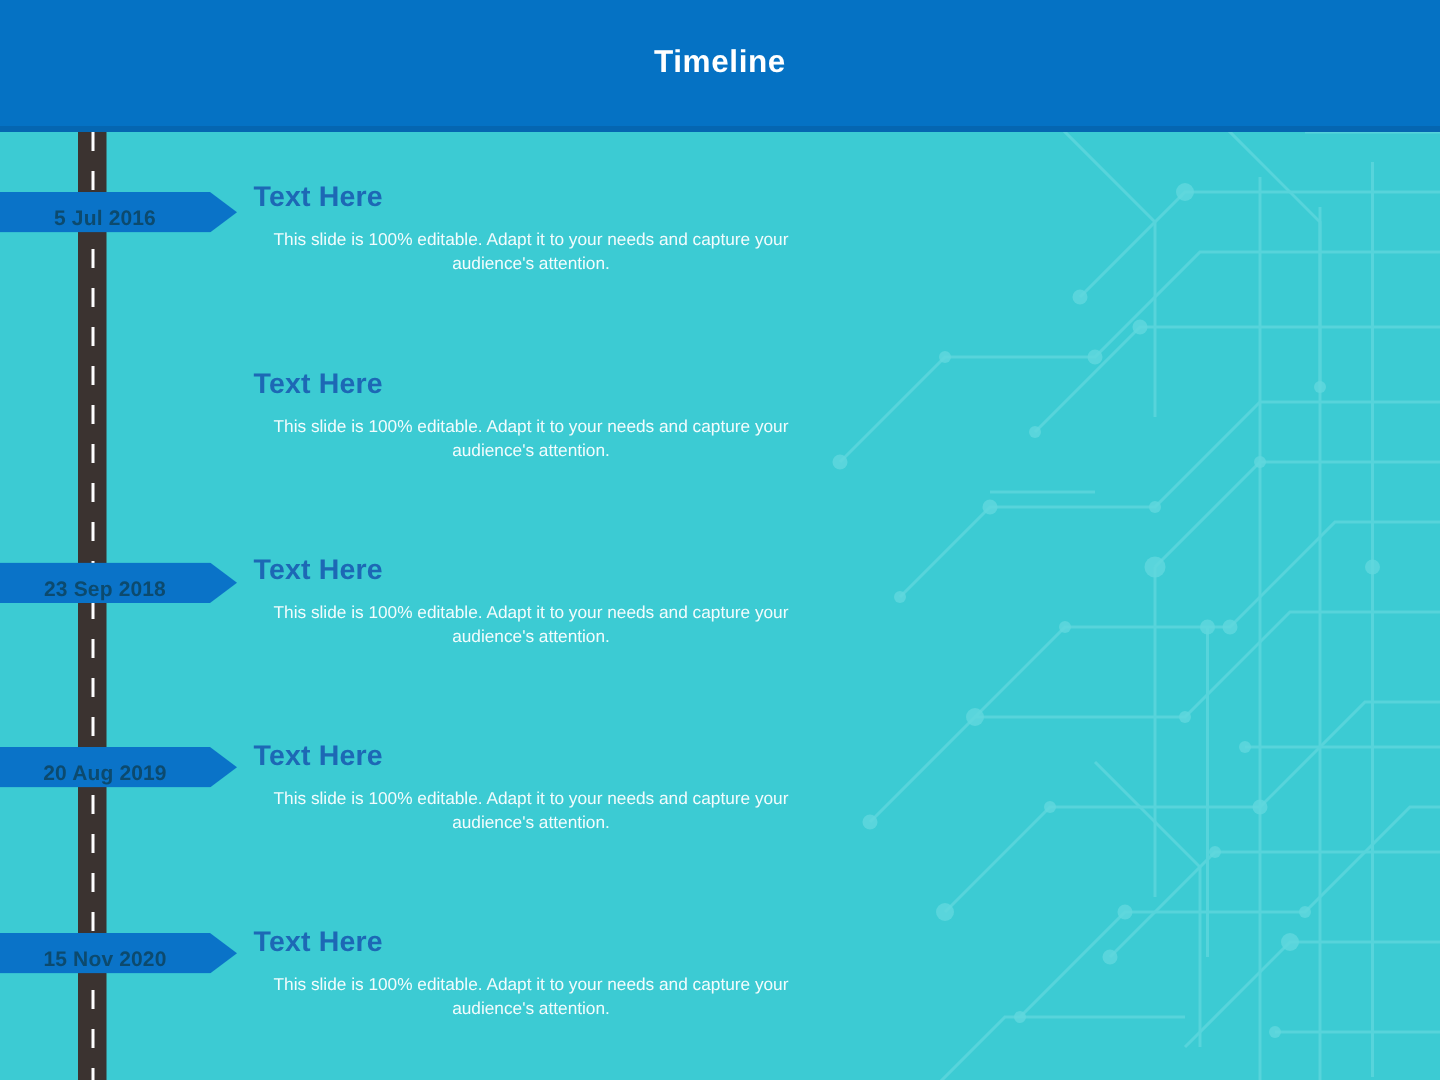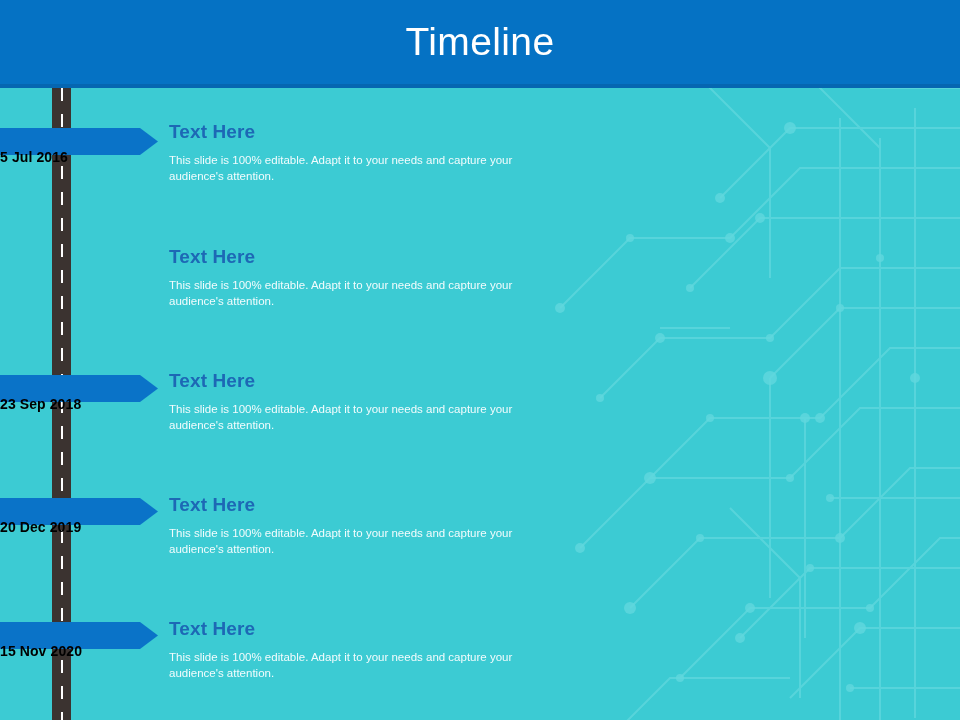--- a/index.html
+++ b/index.html
@@ -31,22 +31,22 @@
     border-bottom: 4px solid #0566b1;
   }
   .header-title {
     position: absolute;
     left: 0;
     top: 0;
     width: 960px;
     line-height: 84px;
     text-align: center;
     color: #ffffff;
-    font-size: 39px;
-    font-weight: normal;
+    font-size: 21px;
+    font-weight: bold;
     letter-spacing: 0.4px;
   }
 
   
   .body-area {
     position: absolute;
     left: 0;
     top: 88px;
     width: 960px;
     height: 632px;
@@ -100,25 +100,25 @@
     top: 0;
     width: 158px;
     height: 27px;
     background: #0a73c8;
     -webkit-clip-path: polygon(0 0, 140px 0, 158px 50%, 140px 100%, 0 100%);
     clip-path: polygon(0 0, 140px 0, 158px 50%, 140px 100%, 0 100%);
   }
   .date-banner .banner-label {
     position: absolute;
     left: 0;
-    top: 16px;
+    top: 4px;
     width: 140px;
     line-height: 27px;
-    text-align: left;
-    color: #000000;
+    text-align: center;
+    color: #0c4a6e;
     font-size: 14px;
     font-weight: bold;
     letter-spacing: 0.1px;
     white-space: nowrap;
   }
 
   
   .entry-text {
     position: absolute;
     left: 169px;
@@ -129,20 +129,21 @@
     font-size: 19px;
     font-weight: bold;
     margin: 0 0 9px 0;
     letter-spacing: 0.1px;
   }
   .entry-body {
     color: #f2fcfd;
     font-size: 11.5px;
     line-height: 16px;
     margin: 0;
+    text-align: center;
   }
 </style>
 </head>
 <body>
 
 <div class="slide">
 
   <div class="header">
     <div class="header-title">Timeline</div>
   </div>
@@ -233,21 +234,21 @@
     <div class="banner-shape"></div>
     <div class="banner-label">23 Sep 2018</div>
   </div>
   <div class="entry-text" style="top:370px">
     <p class="entry-heading">Text Here</p>
     <p class="entry-body">This slide is 100% editable. Adapt it to your needs and capture your audience's attention.</p>
   </div>
 
   <div class="date-banner" style="top:498px">
     <div class="banner-shape"></div>
-    <div class="banner-label">20 Dec 2019</div>
+    <div class="banner-label">20 Aug 2019</div>
   </div>
   <div class="entry-text" style="top:494px">
     <p class="entry-heading">Text Here</p>
     <p class="entry-body">This slide is 100% editable. Adapt it to your needs and capture your audience's attention.</p>
   </div>
 
   <div class="date-banner" style="top:622px">
     <div class="banner-shape"></div>
     <div class="banner-label">15 Nov 2020</div>
   </div>

